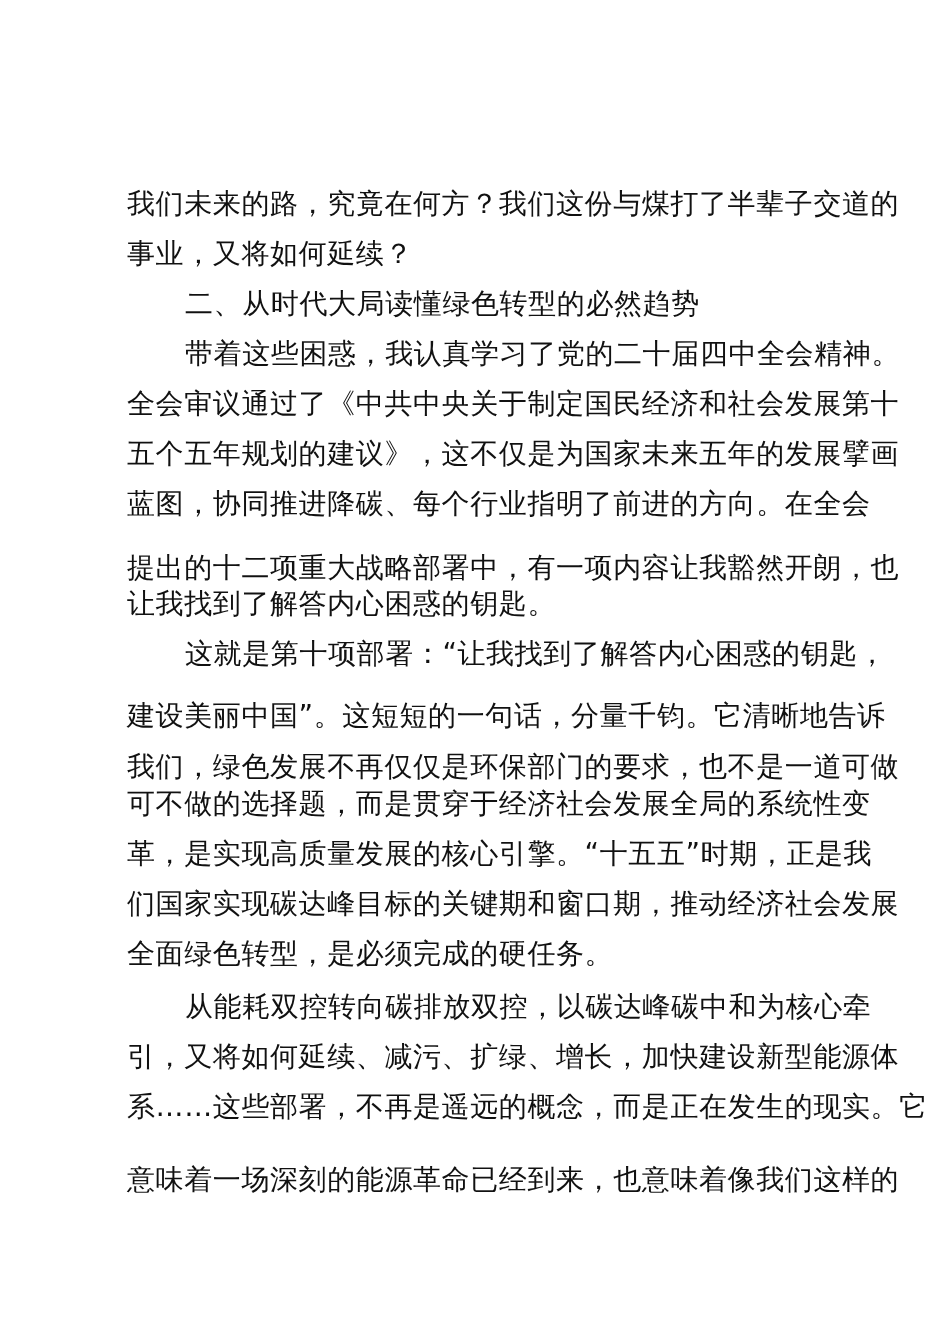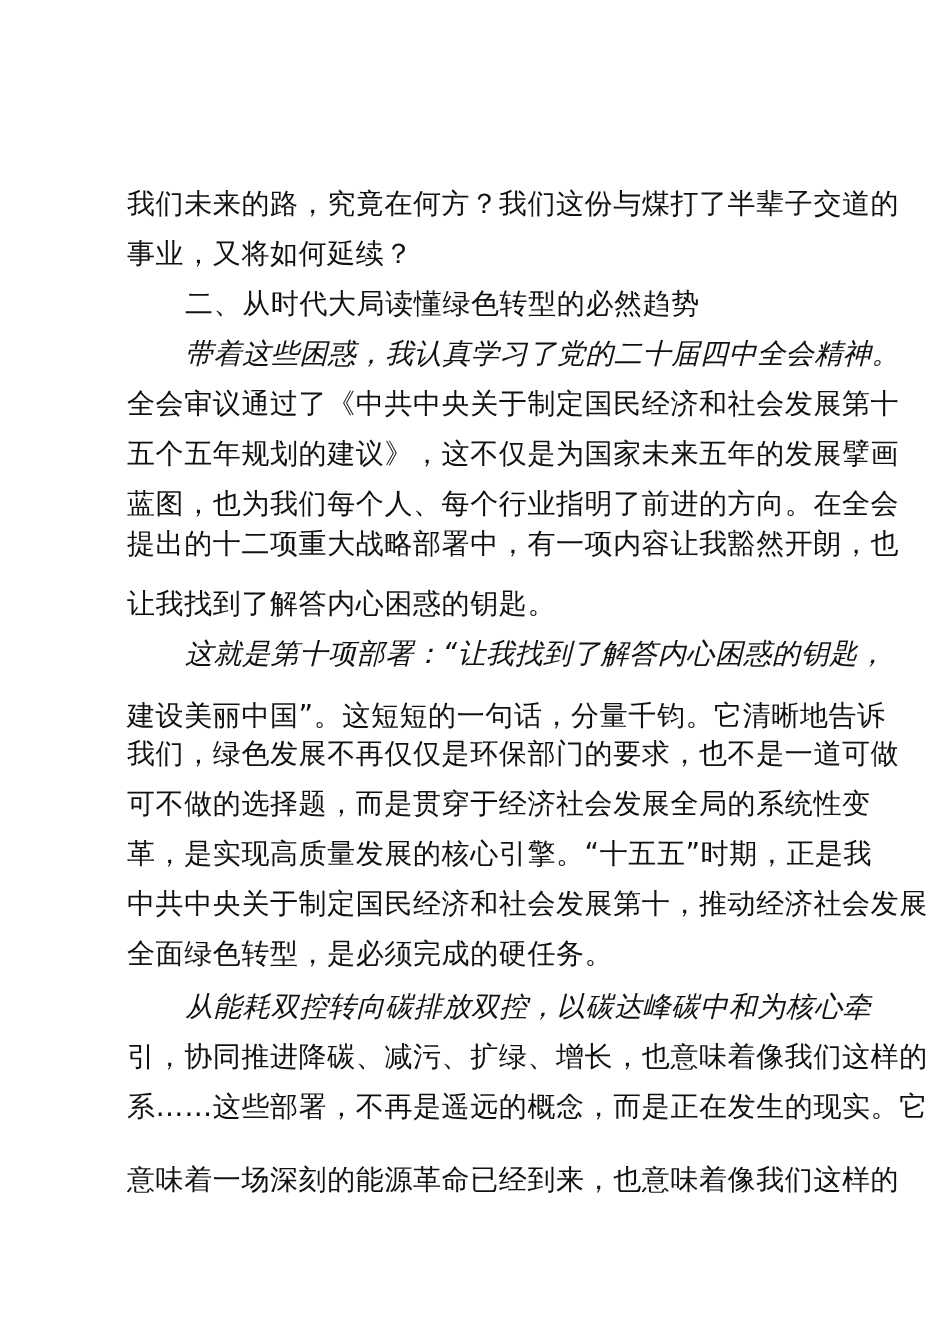--- a/index.html
+++ b/index.html
@@ -40,48 +40,47 @@
   .line.justify {
     width: 706px;
     text-align: justify;
     text-align-last: justify;
   }
   .line.indent {
     left: 58px;
   }
   .line.indent.justify {
     width: 648px;
-    font-style: italic;
   }
 </style>
 </head>
 <body>
 
 <div class="page">
   <div class="text-column">
 
     <div class="line justify" style="top:0px">我们未来的路，究竟在何方？我们这份与煤打了半辈子交道的</div>
     <div class="line" style="top:50px">事业，又将如何延续？</div>
 
     <div class="line indent" style="top:100px">二、从时代大局读懂绿色转型的必然趋势</div>
 
     <div class="line indent justify" style="top:150px">带着这些困惑，我认真学习了党的二十届四中全会精神。</div>
     <div class="line justify" style="top:200px">全会审议通过了《中共中央关于制定国民经济和社会发展第十</div>
     <div class="line justify" style="top:250px">五个五年规划的建议》，这不仅是为国家未来五年的发展擘画</div>
-    <div class="line justify" style="top:300px">蓝图，也为我们每个人、每个行业指明了前进的方向。在全会</div>
-    <div class="line justify" style="top:340px">提出的十二项重大战略部署中，有一项内容让我豁然开朗，也</div>
+    <div class="line justify" style="top:300px">蓝图，协同推进降碳、每个行业指明了前进的方向。在全会</div>
+    <div class="line justify" style="top:364px">提出的十二项重大战略部署中，有一项内容让我豁然开朗，也</div>
     <div class="line" style="top:400px">让我找到了解答内心困惑的钥匙。</div>
 
     <div class="line indent justify" style="top:450px">这就是第十项部署：“让我找到了解答内心困惑的钥匙，</div>
     <div class="line justify" style="top:512px">建设美丽中国”。这短短的一句话，分量千钧。它清晰地告诉</div>
-    <div class="line justify" style="top:550px">我们，绿色发展不再仅仅是环保部门的要求，也不是一道可做</div>
+    <div class="line justify" style="top:563px">我们，绿色发展不再仅仅是环保部门的要求，也不是一道可做</div>
     <div class="line justify" style="top:600px">可不做的选择题，而是贯穿于经济社会发展全局的系统性变</div>
     <div class="line justify" style="top:650px">革，是实现高质量发展的核心引擎。“十五五”时期，正是我</div>
-    <div class="line justify" style="top:700px">中共中央关于制定国民经济和社会发展第十，推动经济社会发展</div>
+    <div class="line justify" style="top:700px">们国家实现碳达峰目标的关键期和窗口期，推动经济社会发展</div>
     <div class="line" style="top:750px">全面绿色转型，是必须完成的硬任务。</div>
 
     <div class="line indent justify" style="top:803px">从能耗双控转向碳排放双控，以碳达峰碳中和为核心牵</div>
-    <div class="line justify" style="top:853px">引，协同推进降碳、减污、扩绿、增长，也意味着像我们这样的</div>
+    <div class="line justify" style="top:853px">引，又将如何延续、减污、扩绿、增长，加快建设新型能源体</div>
     <div class="line justify" style="top:903px">系……这些部署，不再是遥远的概念，而是正在发生的现实。它</div>
     <div class="line justify" style="top:976px">意味着一场深刻的能源革命已经到来，也意味着像我们这样的</div>
 
   </div>
 </div>
 
 </body></html>

